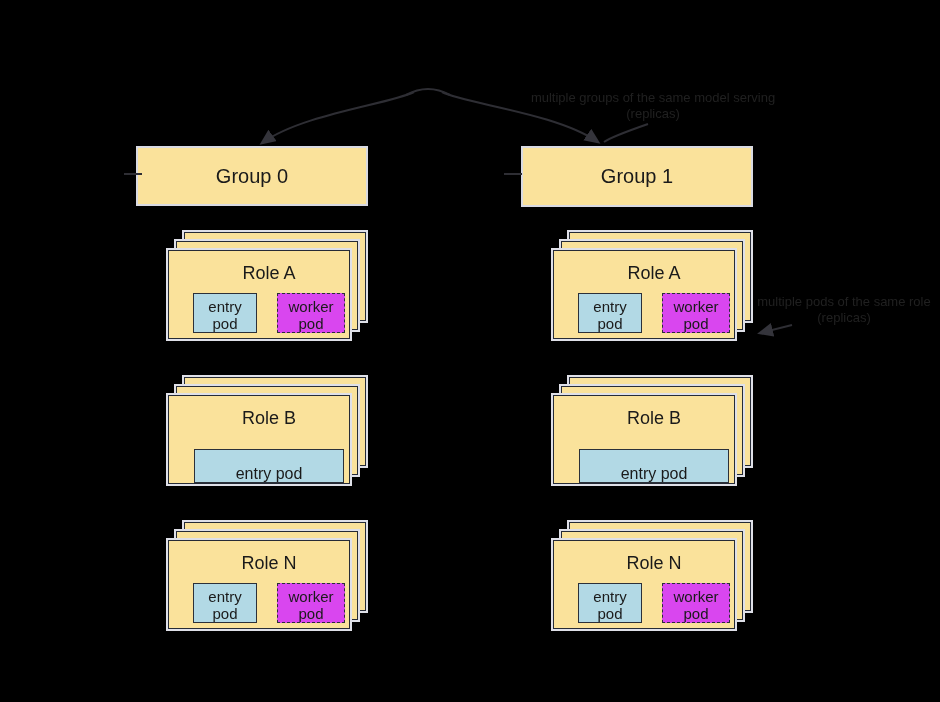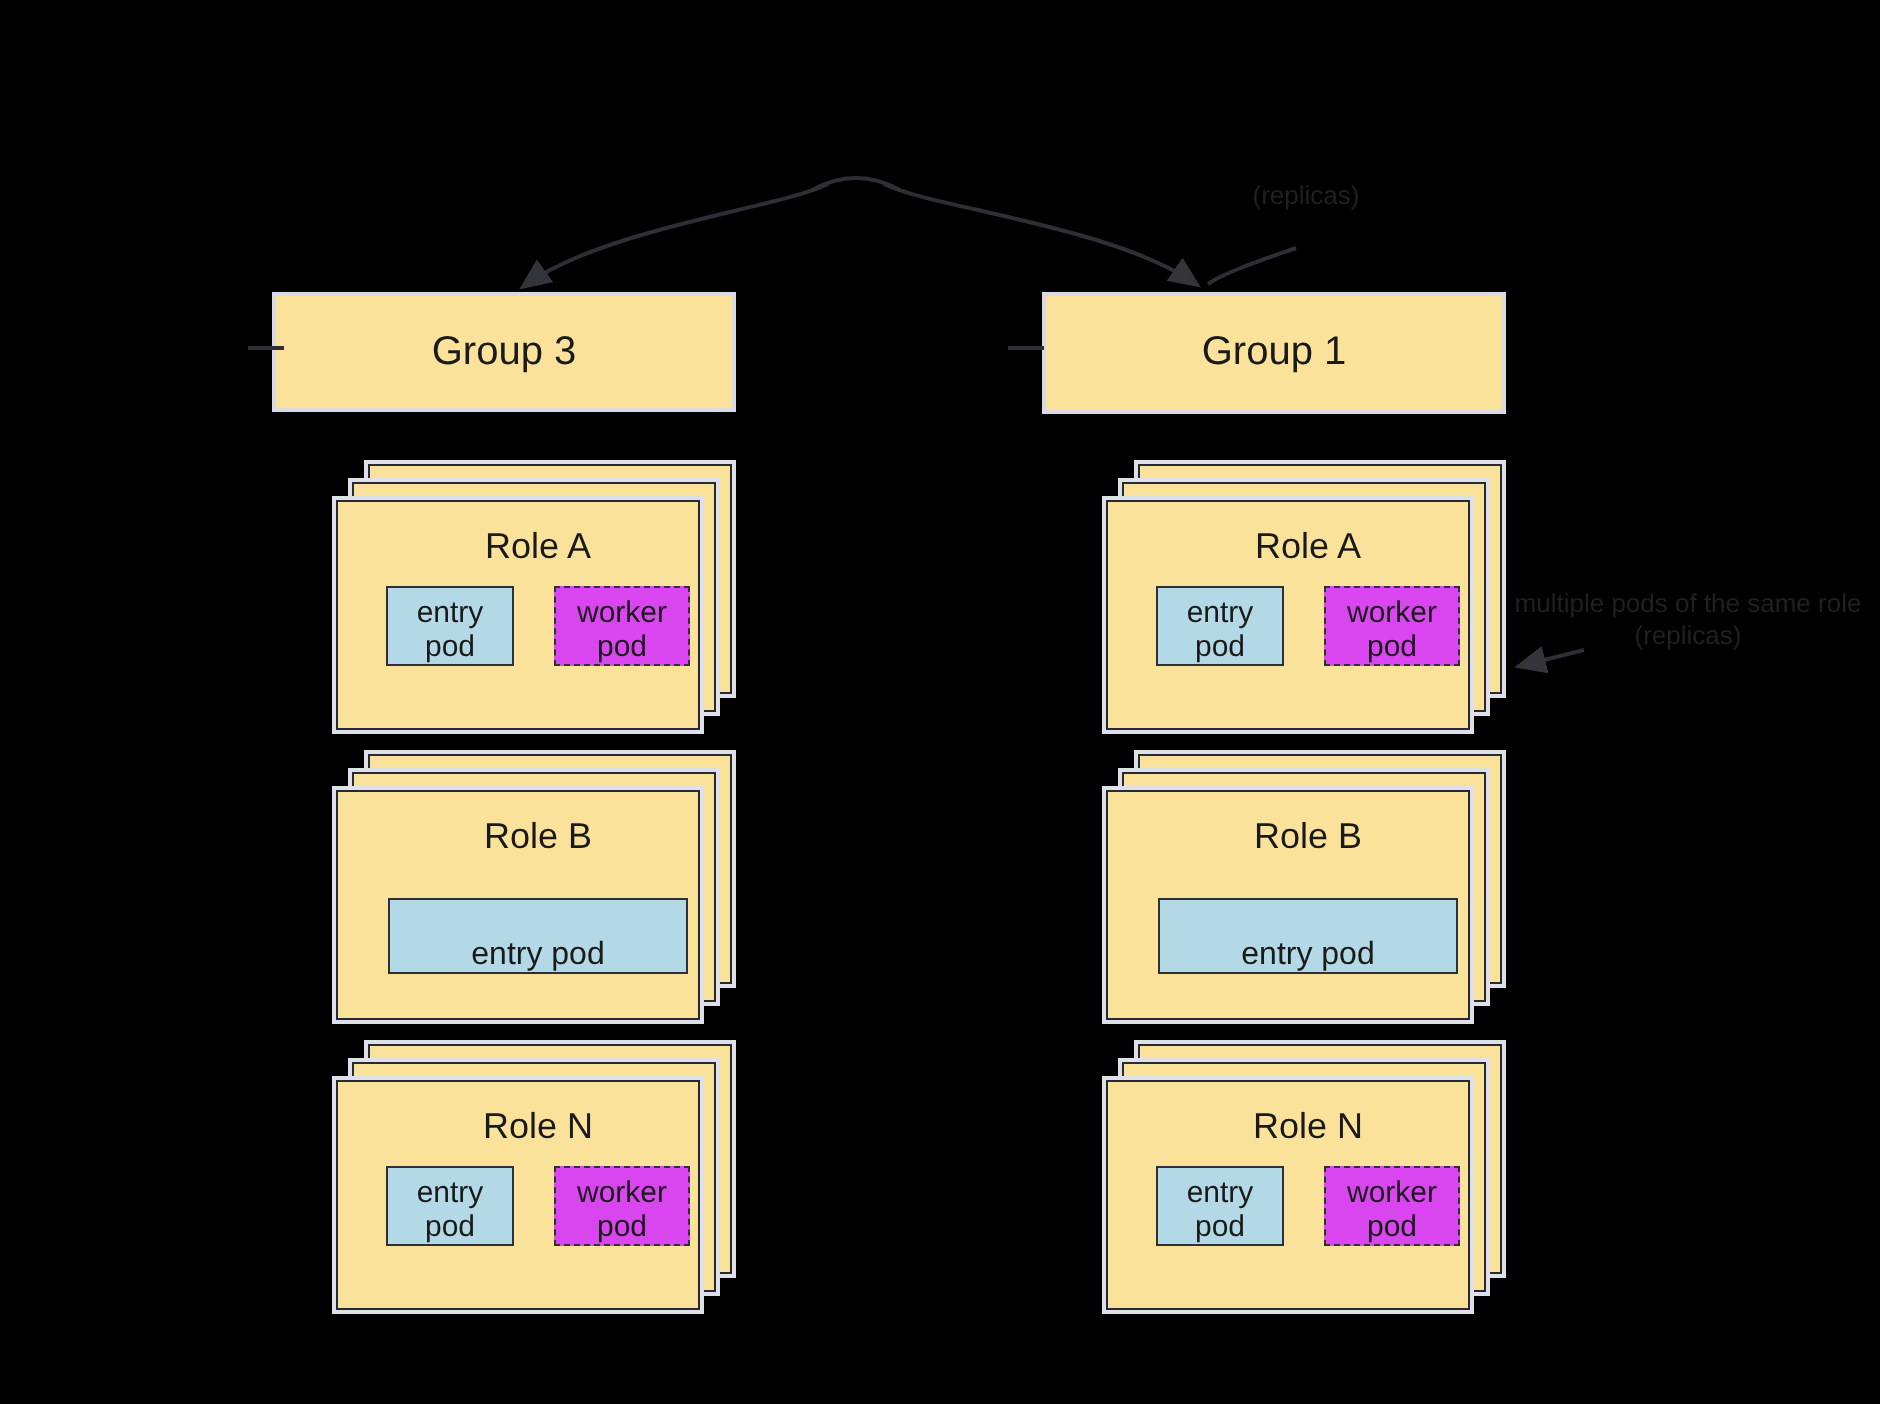--- a/index.html
+++ b/index.html
@@ -21,21 +21,21 @@
   .group1-box{left:523px;top:148px;width:228px;height:57px;font-size:20px;}
 
   
   .note{position:absolute;color:#202020;font-size:13px;line-height:16px;
         text-align:center;z-index:5;}
   .note-top{left:518px;top:90px;width:270px;}
   .note-right{left:748px;top:294px;width:192px;text-align:center;}
 
   
   .stack{position:absolute;width:200px;height:135px;z-index:10;}
-  .card{position:absolute;width:182px;height:115px;background:#FAE29B;
+  .card{position:absolute;width:182px;height:89px;background:#FAE29B;
         border:1.5px solid #262B36;box-sizing:border-box;
         box-shadow:0 0 0 2px #DFE0E8;padding-left:20px;}
   .back2{left:16px;top:0;}
   .back1{left:8px;top:9px;}
   .front{left:0;top:18px;display:flex;flex-direction:column;align-items:center;}
   .role-title{margin-top:12px;font-size:18px;}
 
   .pods-row{display:flex;flex-direction:row;justify-content:center;
             gap:20px;margin-top:9px;width:100%;}
   .pod{box-sizing:border-box;display:flex;align-items:flex-end;justify-content:center;
@@ -51,30 +51,31 @@
   .s-g0-a{left:168px;top:232px;} .s-g0-b{left:168px;top:377px;} .s-g0-n{left:168px;top:522px;}
   .s-g1-a{left:553px;top:232px;} .s-g1-b{left:553px;top:377px;} .s-g1-n{left:553px;top:522px;}
 </style>
 </head>
 <body>
 
 <div class="canvas">
 
 
   <div class="note note-top">
+    <div>multiple groups of the same model serving</div>
     <div>(replicas)</div>
   </div>
 
   <div class="note note-right">
     <div>multiple pods of the same role</div>
     <div>(replicas)</div>
   </div>
 
   <div class="big-box group0-box">
-    <span>Group 3</span>
+    <span>Group 0</span>
   </div>
   <div class="big-box group1-box">
     <span>Group 1</span>
   </div>
 
   <div class="stack s-g0-a">
     <div class="card back2"></div>
     <div class="card back1"></div>
     <div class="card front">
       <div class="role-title">Role A</div>

